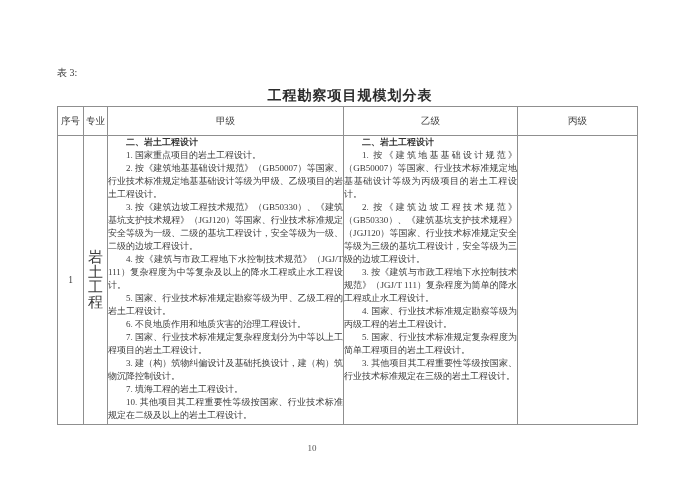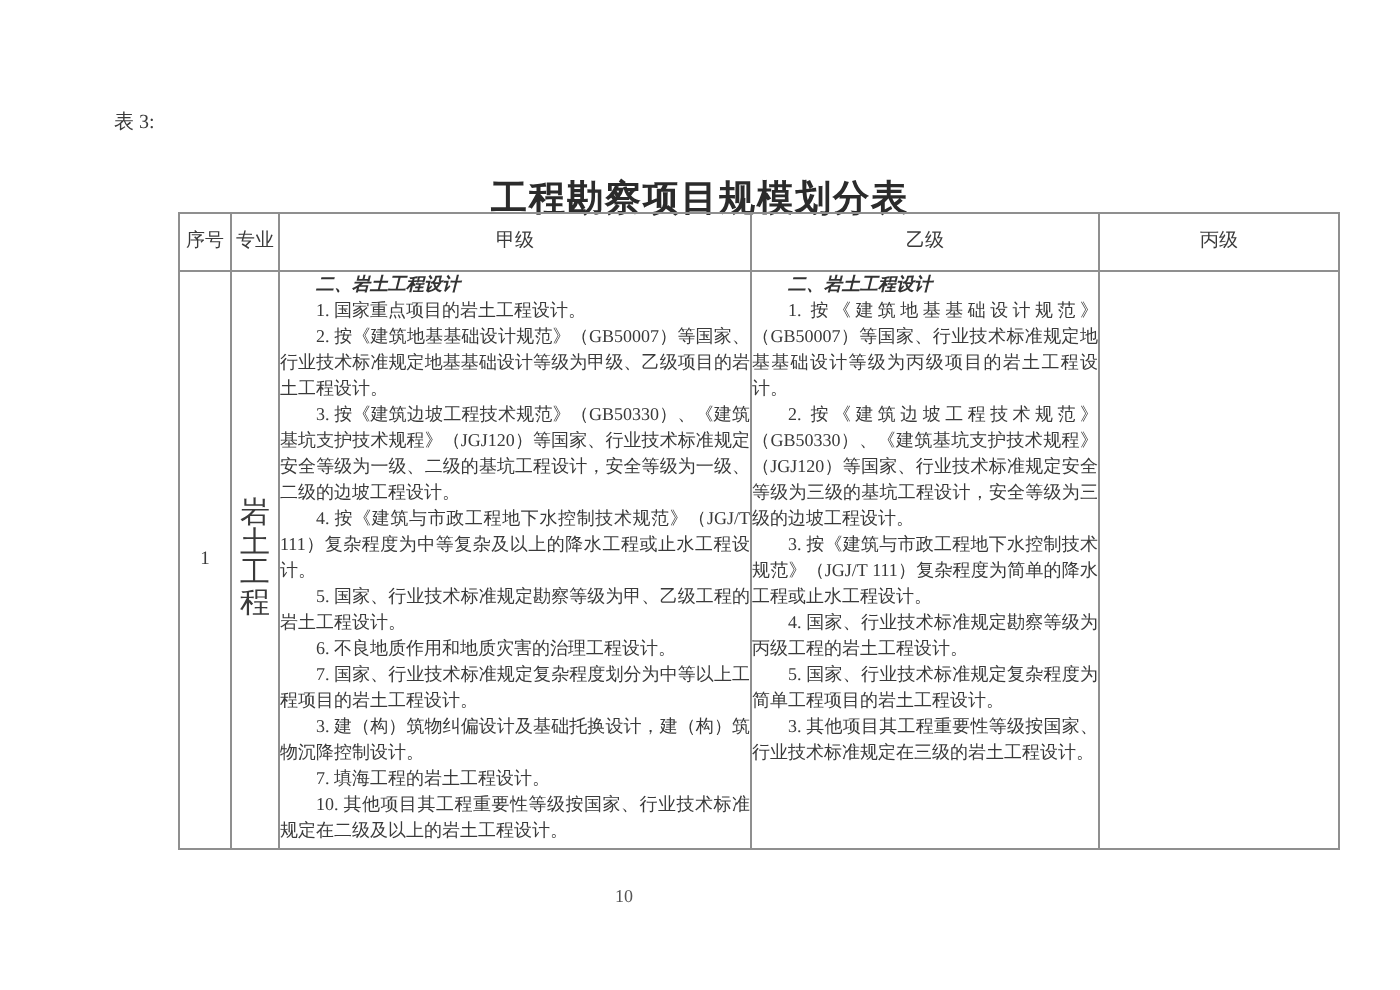--- a/index.html
+++ b/index.html
@@ -12,44 +12,43 @@
     width: 700px;
     height: 495px;
     background: #ffffff;
     font-family: "Liberation Serif", serif;
     color: #3a3a3a;
     overflow: hidden;
   }
   .table-label {
     position: absolute;
     left: 57px;
-    top: 54px;
+    top: 66px;
     font-size: 10px;
     color: #3a3a3a;
   }
   .doc-title {
     position: absolute;
     left: 0;
     top: 87px;
     width: 700px;
     text-align: center;
-    font-size: 18px;
+    font-size: 14px;
     font-weight: bold;
     color: #2b2b2b;
     letter-spacing: 1px;
   }
   table.scale-table {
     position: absolute;
     left: 57px;
     top: 106px;
     width: 580px;
     border-collapse: collapse;
     table-layout: fixed;
     font-size: 9px;
-    margin-left: 32px;
   }
   table.scale-table th, table.scale-table td {
     border: 1px solid #8f8f8f;
     padding: 0;
     color: #3a3a3a;
   }
   th.hdr {
     font-weight: normal;
     text-align: center;
     vertical-align: middle;
@@ -78,21 +77,20 @@
     vertical-align: top;
     padding: 1px 7px 2px 7px;
     height: 288px;
   }
   .cell-heading {
     font-weight: bold;
     text-indent: 2em;
     line-height: 13px;
     font-size: 9px;
     color: #333333;
-    font-style: italic;
   }
   .cell-items p {
     margin: 0;
     text-indent: 2em;
     text-align: justify;
     line-height: 13px;
     font-size: 9px;
     color: #3a3a3a;
   }
   .page-number {

